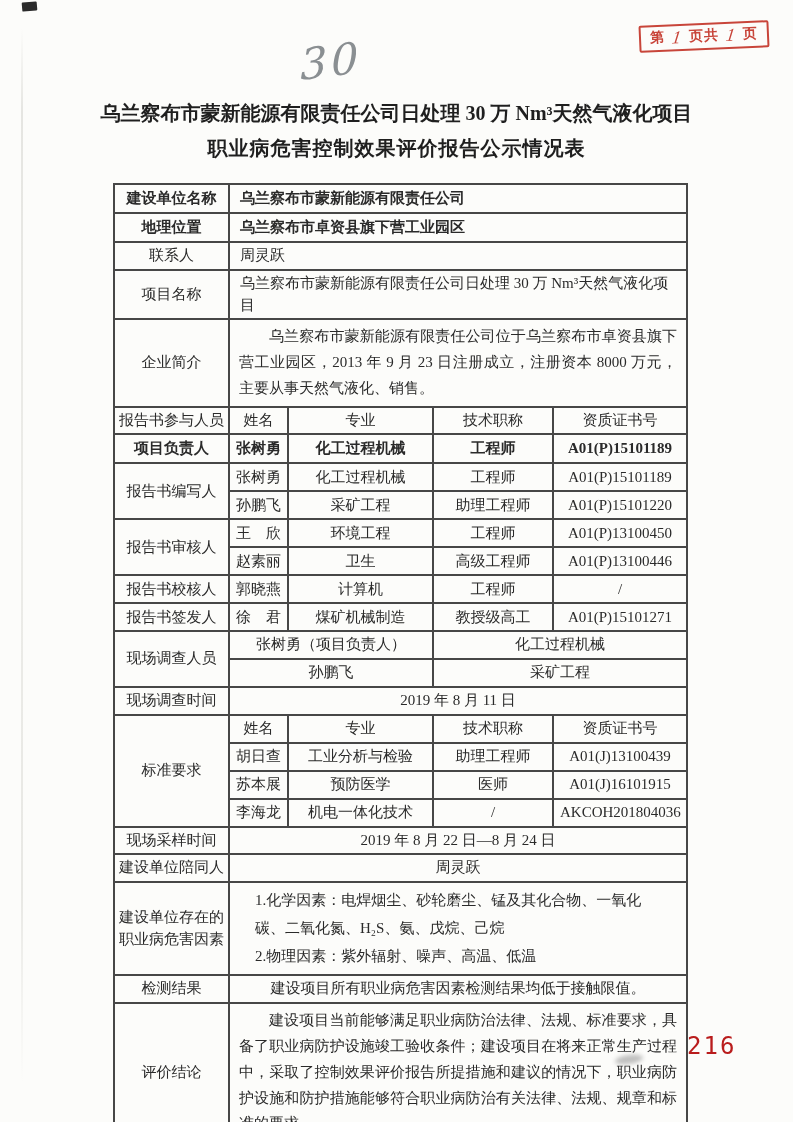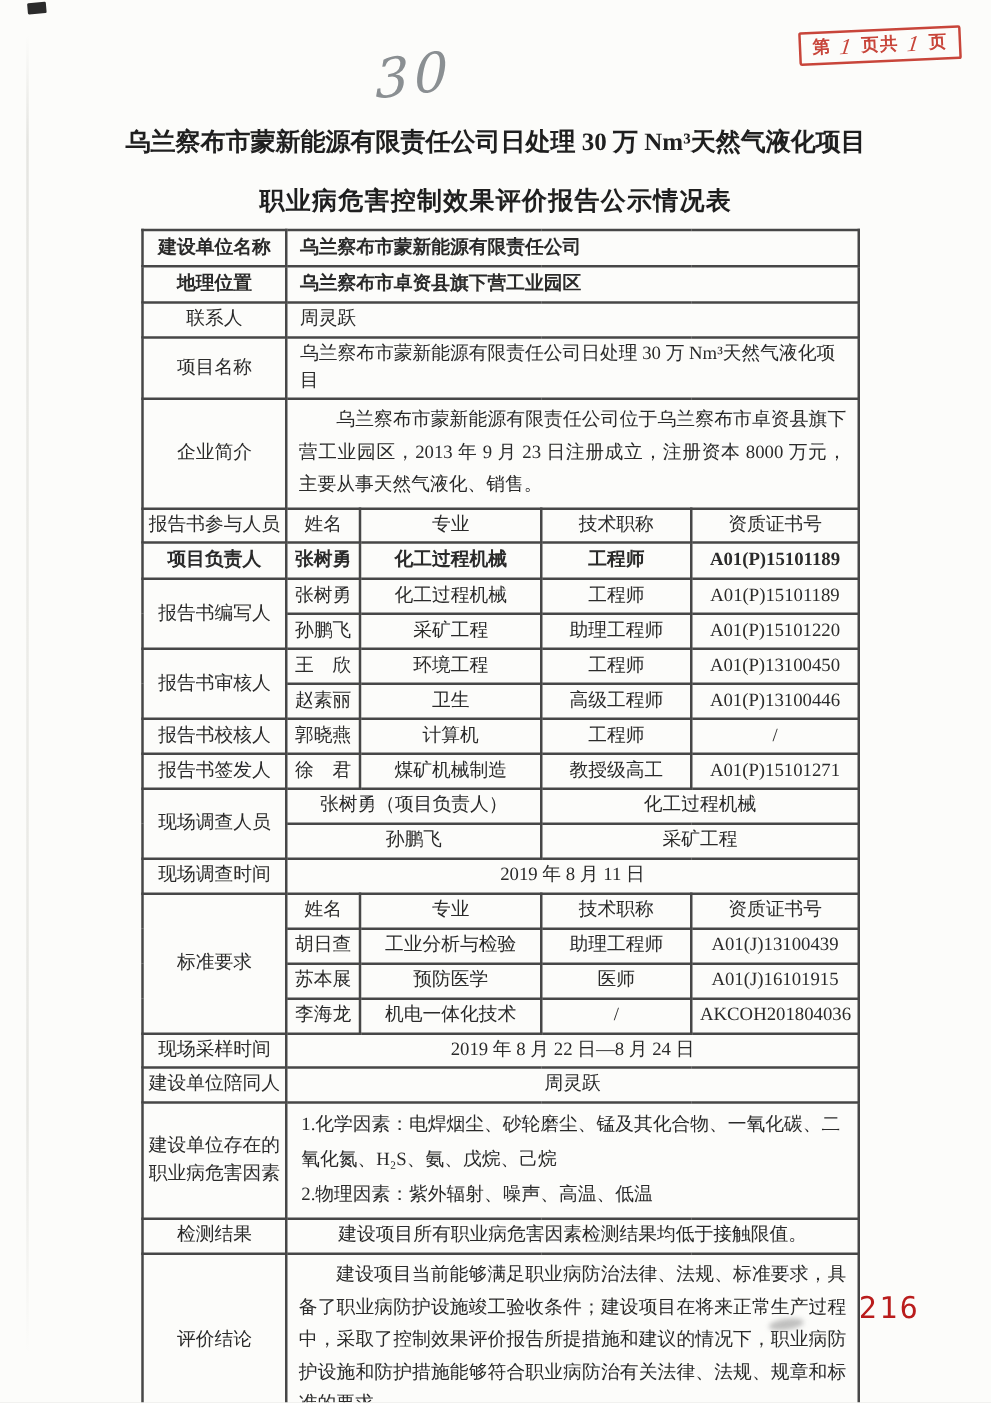--- a/index.html
+++ b/index.html
@@ -24,32 +24,32 @@
   }
   .pagination-stamp .hand-num { font-size:18px; font-style:italic;
     transform:skewX(-10deg); font-weight:400; line-height:1; }
   .handwritten-note {
     position:absolute; left:300px; top:36px;
     font-size:43px; color:#777c80; transform:rotate(-7deg) skewX(-6deg);
     font-family:"DejaVu Serif",serif; font-style:italic; letter-spacing:4px; opacity:.85;
   }
   .doc-title { position:absolute; left:0; top:100px; width:100%; text-align:center;
     font-weight:700; font-size:20px; color:#1f1f1f; }
-  .doc-title .title-line2 { margin-top:20px; letter-spacing:1px; }
+  .doc-title .title-line2 { margin-top:8px; letter-spacing:1px; }
 
   table.main { position:absolute; left:113px; top:183px; width:573px;
     border-collapse:collapse; table-layout:fixed; font-size:15px; color:#2a2a2a; }
   td { border:2px solid #474747; padding:2px 6px; vertical-align:middle; line-height:1.45;
     overflow:hidden; }
   td.lbl { text-align:center; padding:2px 3px; }
   td.val-left { text-align:left; padding-left:10px; }
   td.val-center { text-align:center; }
   td.para { text-align:justify; padding:4px 9px; line-height:1.72; }
   .indent2 { display:block; text-indent:2em; }
-  td.hazards-cell { padding:4px 11px; line-height:1.85; text-align:left; }
+  td.hazards-cell { padding:4px 25px; line-height:1.85; text-align:left; }
 
   tr.h26 { height:26px;margin-left:36px; } tr.h27 { height:27px; } tr.h28 { height:28px; }
   tr.h29 { height:29px;font-weight:bold; } tr.h30 { height:30px;margin-left:32px; }
   tr.h80 { height:80px; } tr.h84 { height:84px; } tr.h87 { height:87px; }
 
   .page-number { position:absolute; left:687px; top:1032px;
     font-family:"DejaVu Sans Mono",monospace; font-size:24px; color:#b91c1c;
     letter-spacing:2px; }
   .smudge { position:absolute; left:615px; top:1055px; width:28px; height:9px;
     background:#8e8e8e; border-radius:50%; filter:blur(2px); opacity:.55;

